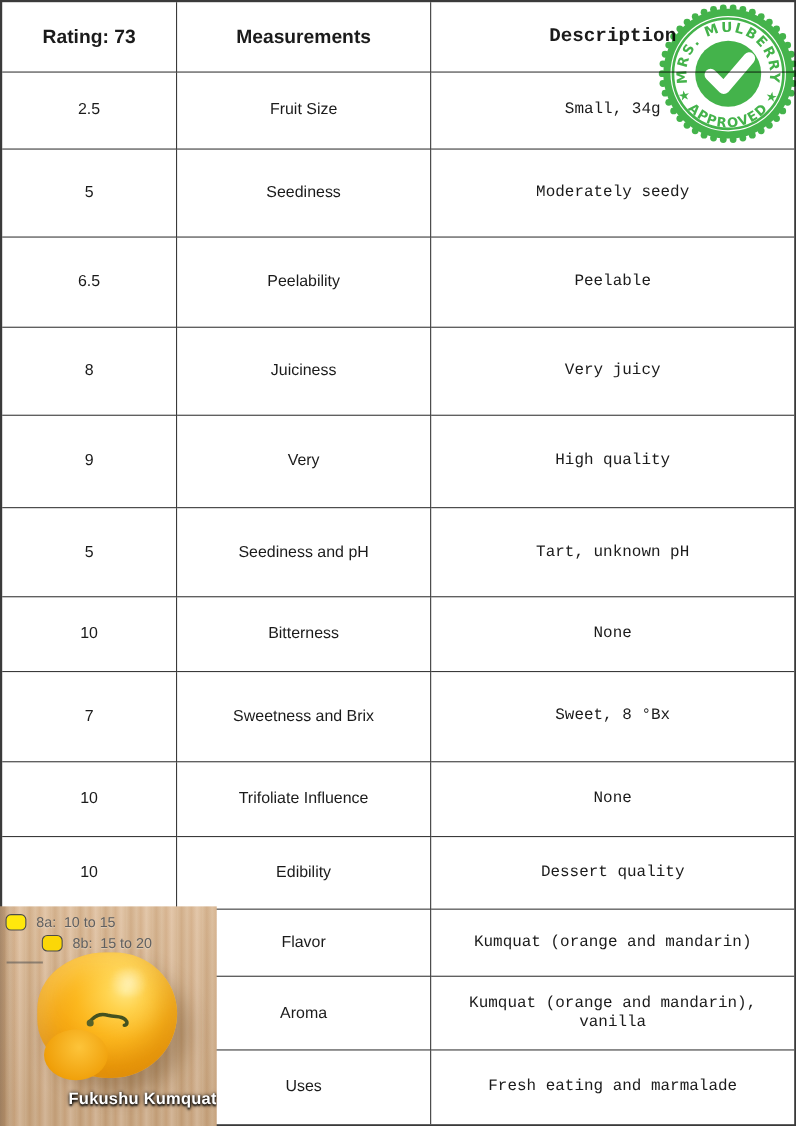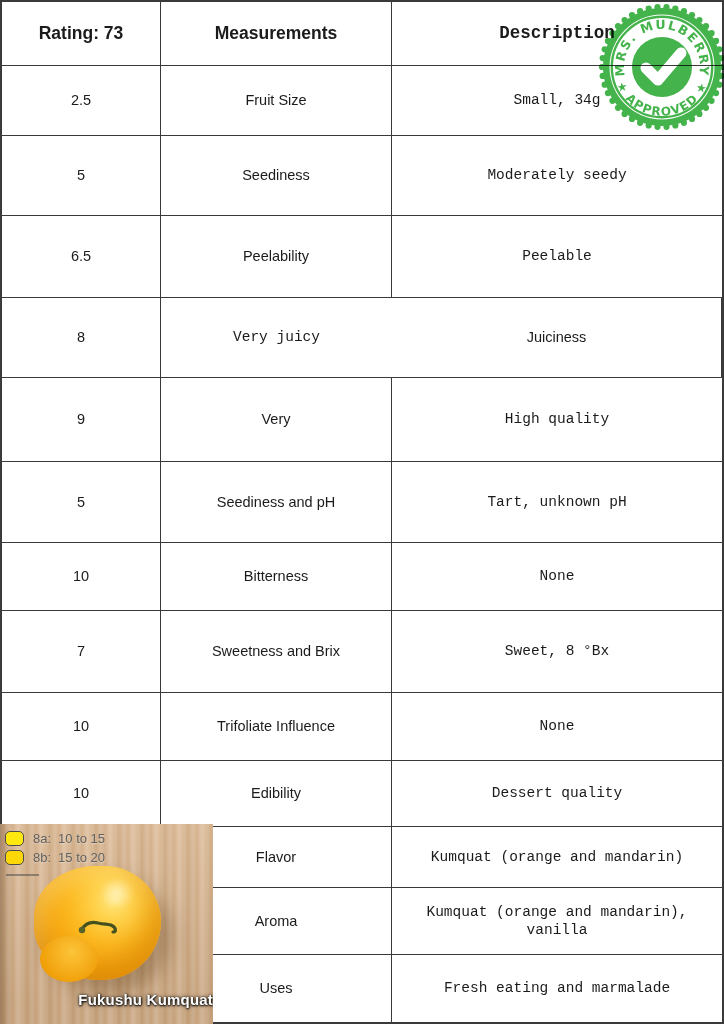--- a/index.html
+++ b/index.html
@@ -21,21 +21,21 @@
     border-right:1.5px solid var(--line); border-bottom:1.5px solid var(--line);
     display:flex; align-items:center; justify-content:center;
     text-align:center; font-size:14.5px; padding:0 10px; line-height:1.25;
   }
   .cell.lastcol { border-right:none;font-family:Liberation Mono, monospace; }
   .cell.lastrow { border-bottom:none; }
   .cell.head { font-weight:bold; font-size:17.5px; }
 
   
   .photo {
-    position:absolute; left:0; top:824px; width:213px; height:200px; z-index:5;
+    position:absolute; left:0; top:824px; width:197px; height:200px; z-index:5;
     background:
       linear-gradient(90deg, rgba(84,52,25,0.38) 0px, rgba(84,52,25,0.10) 6px, rgba(0,0,0,0) 14px),
       linear-gradient(180deg, rgba(255,255,255,0.10), rgba(0,0,0,0.06) 92%),
       repeating-linear-gradient(90deg, #d8b793 0px, #cda67d 4px, #d9b996 9px, #d2ab83 13px, #e0c1a1 18px, #d5b28c 23px);
     overflow:hidden;
   }
   .fruit {
     position:absolute; left:34px; top:42px; width:127px; height:114px;
     border-radius:52% 48% 50% 55% / 48% 52% 55% 50%;
     background:radial-gradient(circle at 63% 30%, #ffe680 0%, #ffd34e 16%, #fcb81f 40%, #f4a40e 62%, #e68f04 82%, #d47e00 100%);
@@ -53,21 +53,21 @@
     background:radial-gradient(circle, rgba(255,252,225,0.6), rgba(255,252,225,0) 70%);
     filter:blur(2px);
   }
   .stem { position:absolute; left:76px; top:88px; }
   .caption {
     position:absolute; left:0; right:0; bottom:16px; text-align:right;
     color:#fff; font-weight:bold; font-size:15px; letter-spacing:0.2px;
     text-shadow:0 1px 2px rgba(0,0,0,0.95), 0 0 4px rgba(0,0,0,0.65), 1px 0 2px rgba(0,0,0,0.7);
   }
   .legend-row { position:absolute; left:5px; display:flex; align-items:center; height:16px; }
-  .legend-row.r0 { top:6px; } .legend-row.r1 { top:25px; }
+  .legend-row.r0 { top:6px; } .legend-row.r1 { top:25px;padding-left:33px; }
   .chip {
     display:inline-block; width:19px; height:15px; border-radius:5px;
     border:1.5px solid #4c4c4c; background:#ffe808;
   }
   .legend-label {
     margin-left:9px; font-size:13px; color:#606060; white-space:nowrap;
     text-shadow:0 1px 1px rgba(255,255,255,0.35);
   }
   .legend-label .lr { margin-left:7px; }
   .legend-cut { position:absolute; left:6px; top:50px; width:33px; border-top:2px solid rgba(80,80,80,0.55); }
@@ -97,22 +97,22 @@
 
     <div class="cell">5</div>
     <div class="cell">Seediness</div>
     <div class="cell lastcol">Moderately seedy</div>
 
     <div class="cell">6.5</div>
     <div class="cell">Peelability</div>
     <div class="cell lastcol">Peelable</div>
 
     <div class="cell">8</div>
+    <div class="cell">Juiciness</div>
     <div class="cell lastcol">Very juicy</div>
-    <div class="cell">Juiciness</div>
 
     <div class="cell">9</div>
     <div class="cell">Very</div>
     <div class="cell lastcol">High quality</div>
 
     <div class="cell">5</div>
     <div class="cell">Seediness and pH</div>
     <div class="cell lastcol">Tart, unknown pH</div>
 
     <div class="cell">10</div>

